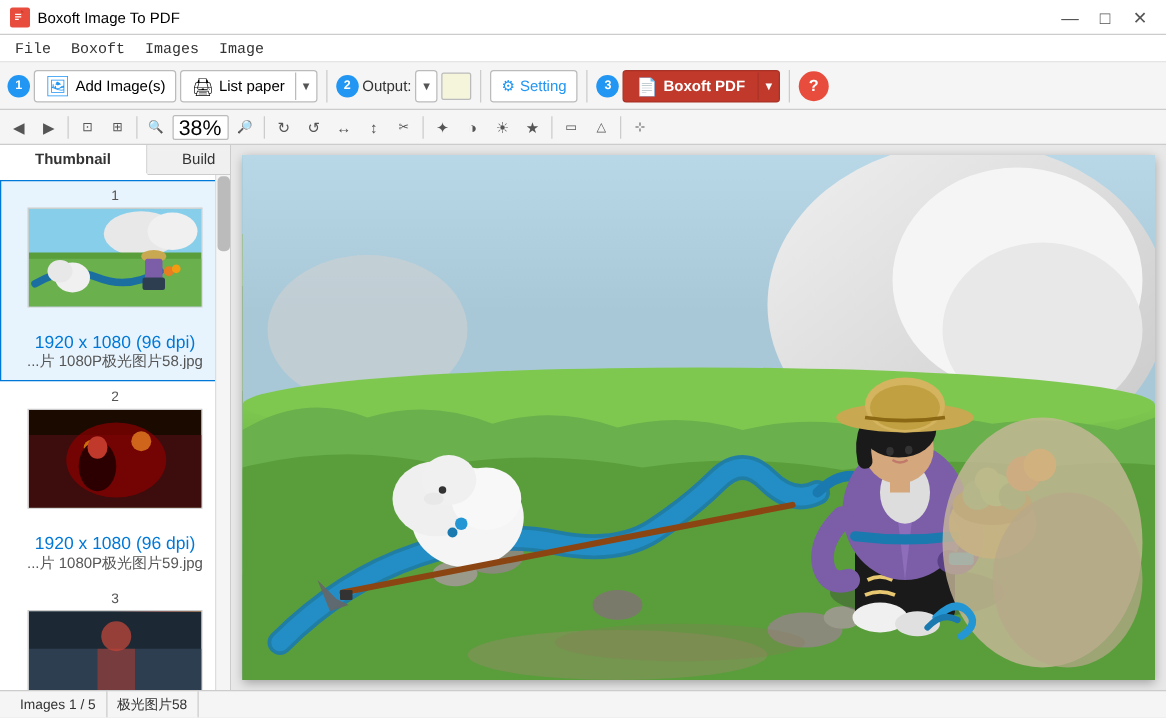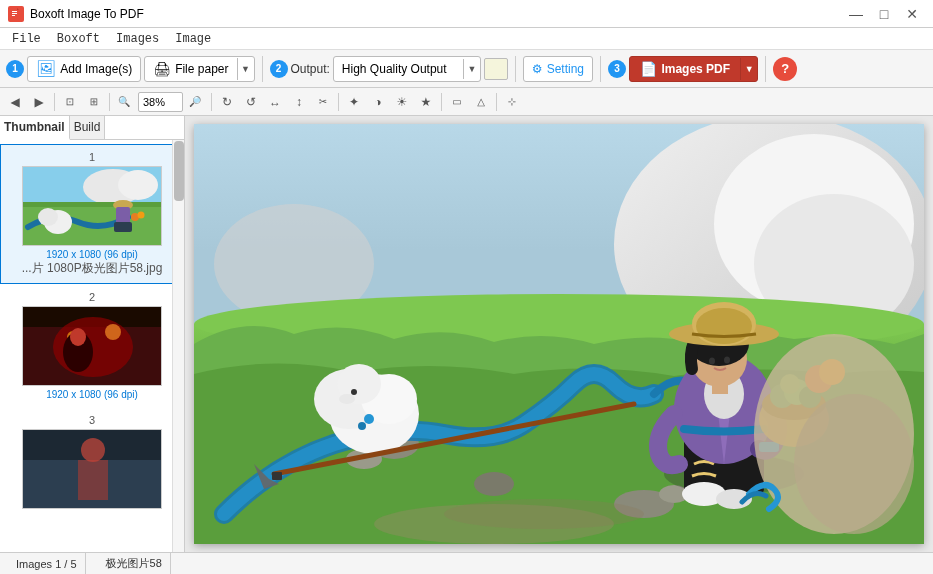--- a/index.html
+++ b/index.html
@@ -69,35 +69,35 @@
       display: flex; align-items: center; background: #f5f5f5;
       height: 28px; padding: 0 4px; border-bottom: 1px solid #ccc; gap: 2px;
     }
     .vtb-btn {
       width: 22px; height: 22px; border: 1px solid transparent; background: transparent;
       cursor: pointer; font-size: 12px; display: flex; align-items: center; justify-content: center;
       color: #555; border-radius: 2px;
     }
     .vtb-sep { width: 1px; height: 18px; background: #ccc; margin: 0 2px; }
     .zoom-display {
-      display: flex; align-items: center; background: #fff; border: 1px solid #bbb;
-      border-radius: 2px; padding: 0 4px; height: 20px; font-size: 11px; min-width: 45px;
+      display: flex; background: #fff; border: 1px solid #bbb;
+      border-radius: 2px; padding: 0 4px; height: 20px; font-size: 17px; min-width: 45px;
     }
 
     
     #main-content { display: flex; height: calc(574px - 28px - 22px - 38px - 28px - 22px); }
 
     
     #sidebar {
       width: 185px; background: #fff; border-right: 1px solid #ccc;
       display: flex; flex-direction: column; overflow: hidden;
     }
     #sidebar-tabs { display: flex; border-bottom: 1px solid #ccc; }
     .sidebar-tab {
-      padding: 4px 4px; cursor: pointer; font-size: 12px; border-right: 1px solid #ccc;
+      padding: 4px 28px; cursor: pointer; font-size: 12px; border-right: 1px solid #ccc;
       background: #f0f0f0; color: #333;
     }
     .sidebar-tab.active { background: #fff; font-weight: bold; border-bottom: 2px solid #fff; margin-bottom: -1px; }
     #sidebar-list { flex: 1; overflow-y: auto; padding: 4px 0; position: relative; }
     .scroll-track { width: 12px; position: absolute; right: 0; top: 0; bottom: 0; background: #f5f5f5; border-left: 1px solid #ddd; }
     .scroll-thumb { width: 10px; height: 60px; background: #bbb; border-radius: 4px; margin: 1px; }
     .thumb-item {
       padding: 6px 8px; cursor: pointer; border: 1px solid transparent;
     }
     .thumb-item.active { border-color: #0078d7; background: #e8f4fd; }
@@ -106,21 +106,21 @@
       width: 140px; height: 80px; margin: 0 auto; display: block;
       border: 1px solid #ccc; overflow: hidden; position: relative;
     }
     .thumb-image-1 {
       background: linear-gradient(135deg, #4a9e6b 20%, #2d7a4f 40%, #87ceeb 50%, #c8e6c9 60%, #6ab04c 80%);
     }
     .thumb-image-2 {
       background: linear-gradient(135deg, #8b0000 20%, #c0392b 40%, #e67e22 50%, #f39c12 70%);
     }
     .thumb-image-3 { background: linear-gradient(135deg, #2c3e50 30%, #e74c3c 50%, #f39c12 70%); }
-    .thumb-meta { font-size: 10px; color: #0078d7; margin-top: 3px; text-align: center; }
+    .thumb-meta { font-size: 14px; color: #0078d7; margin-top: 19px; text-align: center; }
     .thumb-filename { font-size: 12px; color: #555; text-align: center; overflow: hidden; text-overflow: ellipsis; white-space: nowrap; }
 
     
     #preview { flex: 1; background: #e8e8e8; overflow: hidden; display: flex; align-items: center; justify-content: center; }
     .preview-image {
       width: 730px; height: 420px;
       background:
         
         radial-gradient(ellipse 200px 120px at 580px 80px, #f0f0f0 60%, transparent 70%),
         radial-gradient(ellipse 160px 100px at 680px 100px, #e8e8e8 60%, transparent 70%),
@@ -133,21 +133,21 @@
           #3a7a1a 60%, #4a8a2a 80%,
           #2d6a10 80%, #3a7a1a 100%
         );
       position: relative;
       box-shadow: 0 2px 8px rgba(0,0,0,0.3);
     }
 
     
     #status-bar {
       height: 22px; background: #f5f5f5; border-top: 1px solid #ccc;
-      display: flex; align-items: center; padding: 0 8px; gap: 12px;
+      display: flex; align-items: center; padding: 0 8px; gap: 0;
     }
     .status-panel { padding: 0 8px; font-size: 11px; color: #333; border-right: 1px solid #ccc; height: 100%; display: flex; align-items: center; }
     .status-panel:last-child { border-right: none; }
   </style>
 </head>
 <body>
 
 <div id="title-bar">
   <div id="title-left">
     <div id="title-icon">
@@ -179,33 +179,32 @@
 
   <div class="toolbar-group">
     <div class="step-badge">1</div>
     <button class="toolbar-btn">
       <span style="color:#2196f3; font-size:16px;">🖼</span>
       <span>Add Image(s)</span>
     </button>
     <div class="dropdown-btn">
       <span class="dropdown-main">
         <span style="margin-right:4px; font-size:14px;">🖨</span>
-        <span>File paper</span>
+        <span>List paper</span>
       </span>
       <span class="dropdown-arrow">▼</span>
     </div>
   </div>
 
   <div class="toolbar-sep"></div>
 
   <div class="toolbar-group">
     <div class="step-badge">2</div>
     <span style="font-size:12px; color:#333;">Output:</span>
     <div class="dropdown-btn">
-      <span class="dropdown-main output-dropdown">High Quality Output</span>
       <span class="dropdown-arrow">▼</span>
     </div>
     <div class="color-swatch"></div>
   </div>
 
   <div class="toolbar-sep"></div>
 
   <div class="toolbar-group">
     <button class="setting-btn">
       <span>⚙</span>
@@ -213,21 +212,21 @@
     </button>
   </div>
 
   <div class="toolbar-sep"></div>
 
   <div class="toolbar-group">
     <div class="step-badge">3</div>
     <div class="build-btn-group">
       <span class="build-main">
         <span style="font-size:14px;">📄</span>
-        <span>Images PDF</span>
+        <span>Boxoft PDF</span>
       </span>
       <span class="build-arrow">▼</span>
     </div>
   </div>
 
   <div class="toolbar-sep"></div>
 
   <button class="help-btn">?</button>
 </div>
 
@@ -313,20 +312,21 @@
             </radialGradient>
             <ellipse cx="70" cy="40" rx="40" ry="30" fill="#8b0000" opacity="0.7"></ellipse>
             <circle cx="90" cy="25" r="8" fill="#e67e22" opacity="0.8"></circle>
             <circle cx="50" cy="30" r="6" fill="#f39c12" opacity="0.7"></circle>
 
             <ellipse cx="55" cy="45" rx="15" ry="20" fill="#2c0000"></ellipse>
             <ellipse cx="55" cy="30" rx="8" ry="9" fill="#c0392b"></ellipse>
           </svg>
         </div>
         <div class="thumb-meta">1920 x 1080 (96 dpi)</div>
+        <div class="thumb-filename">...片 1080P极光图片59.jpg</div>
       </div>
 
       <div class="thumb-item">
         <div class="thumb-item-number">3</div>
         <div class="thumb-image thumb-image-3">
           <svg width="140" height="80" viewBox="0 0 140 80">
             <rect x="0" y="0" width="140" height="80" fill="#1c2833"></rect>
             <rect x="0" y="30" width="140" height="50" fill="#2c3e50"></rect>
             <circle cx="70" cy="20" r="12" fill="#e74c3c" opacity="0.6"></circle>
             <rect x="55" y="30" width="30" height="40" fill="#c0392b" opacity="0.5"></rect>

